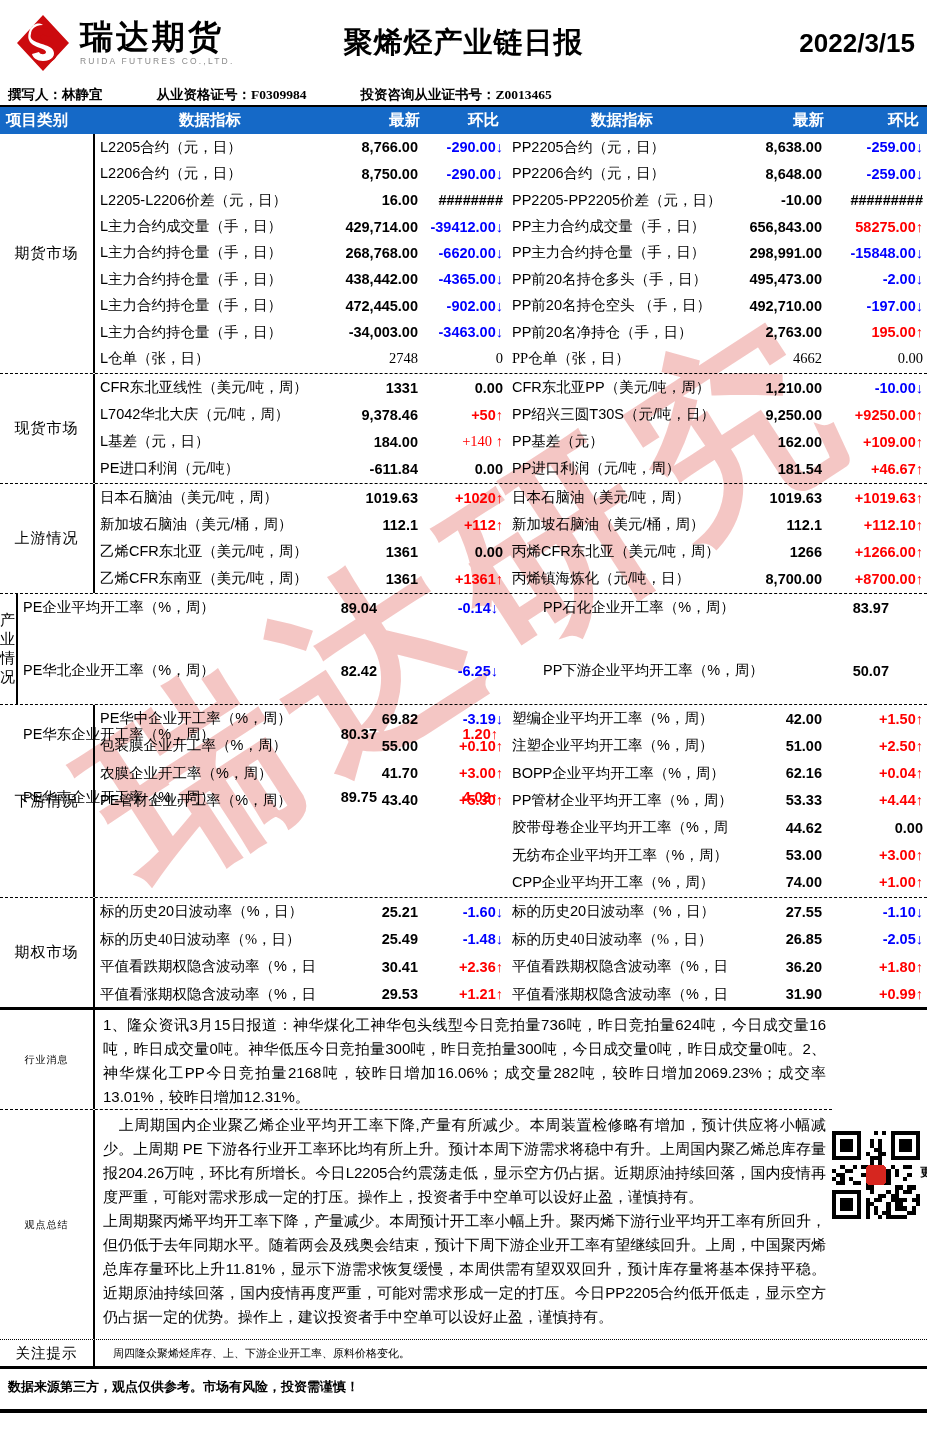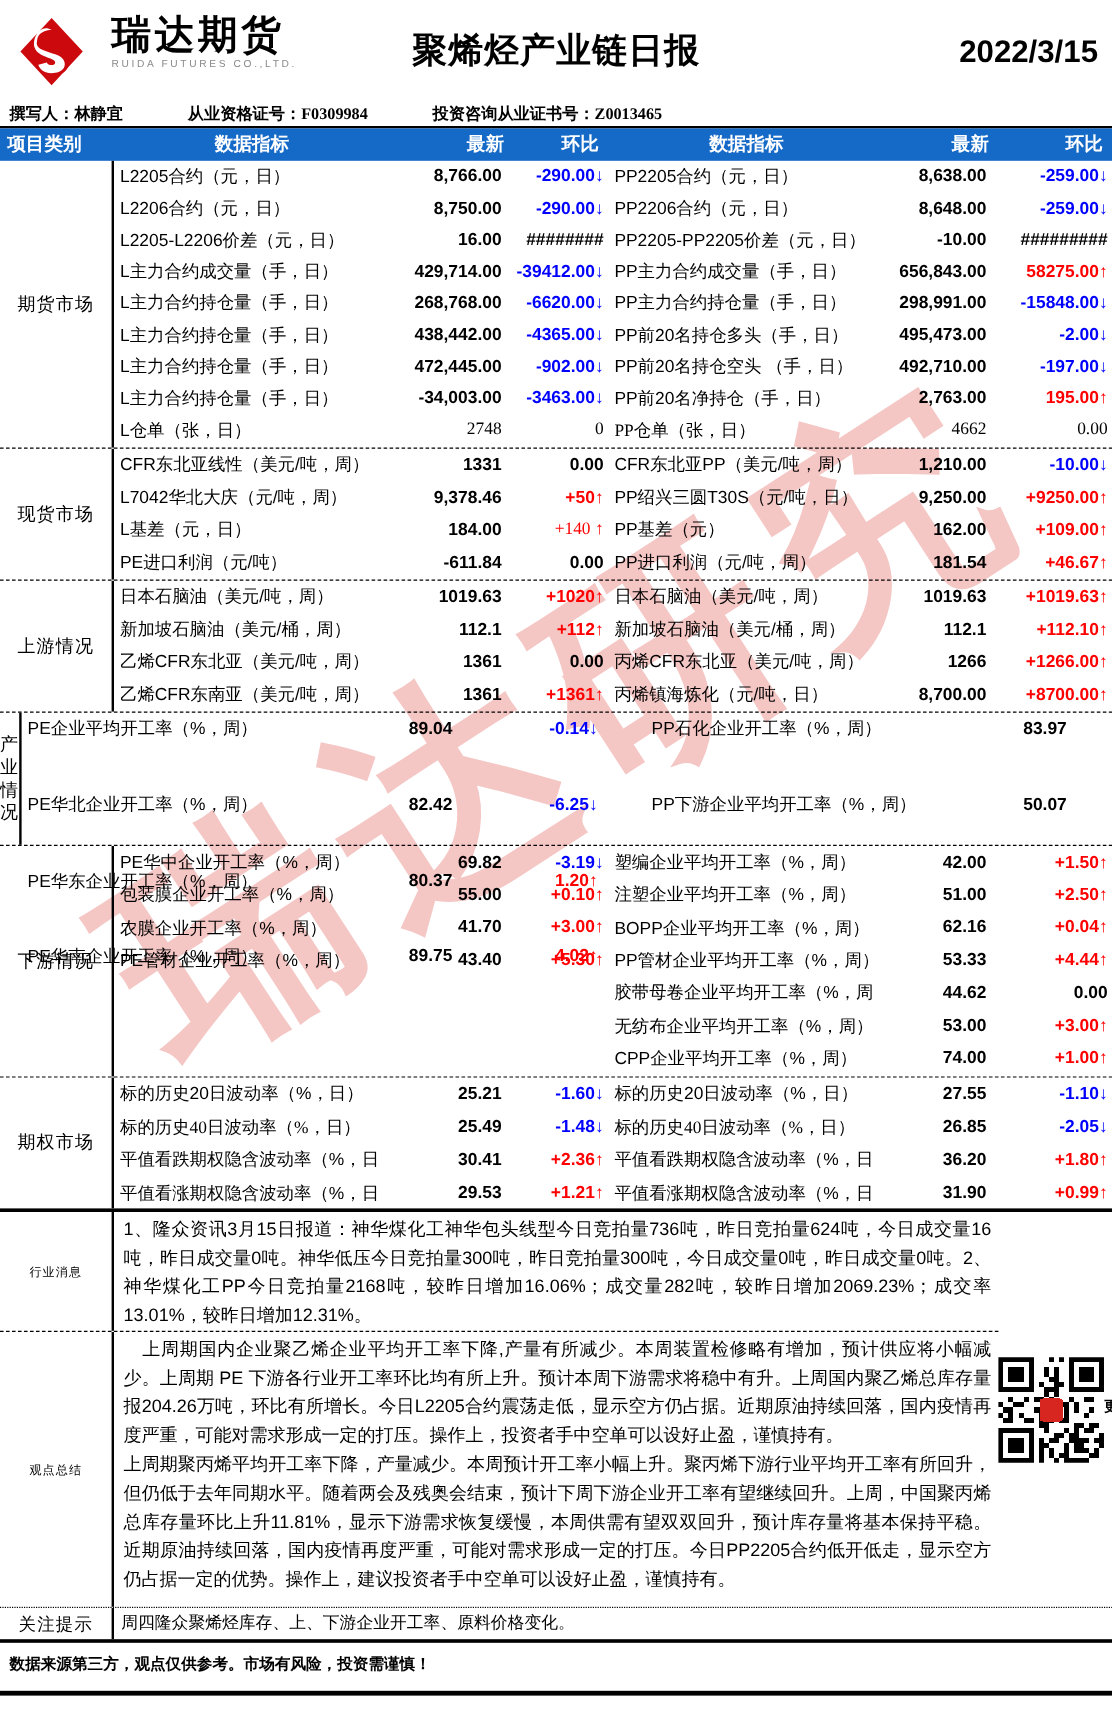--- a/index.html
+++ b/index.html
@@ -9,21 +9,21 @@
   .serif{font-family:"Liberation Serif","DejaVu Serif",serif}
   .plain{font-weight:400!important}
 
   
   .watermark{position:absolute;left:40px;top:470px;width:860px;text-align:center;font-size:195px;font-weight:bold;letter-spacing:18px;color:#e05a55;opacity:.34;transform:rotate(-33deg);z-index:1;pointer-events:none;white-space:nowrap;font-family:"Liberation Sans",sans-serif}
 
   .layer{position:relative;z-index:2}
 
   
   .hdr{height:86px;display:flex;align-items:center;padding:0 12px;position:relative}
-  .logo{display:flex;gap:19px}
+  .logo{display:flex;align-items:center;gap:6px}
   .logo-txt .cn{font-size:33px;font-weight:bold;letter-spacing:3px;line-height:34px}
   .logo-txt .en{font-size:8.5px;color:#8a8a8a;letter-spacing:2.2px;margin-top:2px}
   .rpt-title{position:absolute;left:50%;transform:translateX(-50%);font-size:29px;font-weight:bold;letter-spacing:1px}
   .rpt-date{margin-left:auto;font-size:26px;font-weight:bold}
 
   
   .author{height:21px;border-bottom:2px solid #000;display:flex;align-items:flex-start;gap:54px;padding:0 8px;font-family:"Liberation Serif","DejaVu Serif",serif;font-weight:bold;font-size:13.5px}
 
   
   .thead{height:27px;background:var(--hdr);color:#fff;display:grid;grid-template-columns:95px 230px 103px 79px 230px 95px 95px;align-items:center;font-weight:bold;font-size:15.5px}
@@ -51,21 +51,21 @@
   .news{height:100px;border-bottom:1px dashed #000}
   .summ{height:229px}
   .summ .txt p{margin:0}
   .qrcol{width:95px;display:flex;flex-direction:row;align-items:center;padding-top:0}
   .qrbox{background:#fff;line-height:0}
   .qrcap{font-size:12px;font-weight:bold;white-space:nowrap;margin:3px 0 7px;letter-spacing:-.5px}
 
   
   .watchrow{display:flex;height:30px;border-top:1.5px dotted #000;border-bottom:3px solid #000}
   .watchrow .cat{width:95px;border-right:2px solid #000;display:flex;align-items:center;justify-content:center;font-size:14.5px;letter-spacing:1px}
-  .watchrow .txt{flex:1;display:flex;align-items:center;padding-left:6px;font-size:14px}
+  .watchrow .txt{flex:1;display:flex;align-items:center;padding-left:18px;font-size:11px}
 
   
   .foot{padding:9px 8px 0;position:relative;height:59px}
   .foot .disc{font-family:"Liberation Serif","DejaVu Serif",serif;font-weight:bold;font-size:13px}
   .botline{position:absolute;left:0;right:0;top:40px;height:4px;background:#000}
 </style>
 </head>
 <body>
 
 <div class="watermark">瑞达研究</div>

